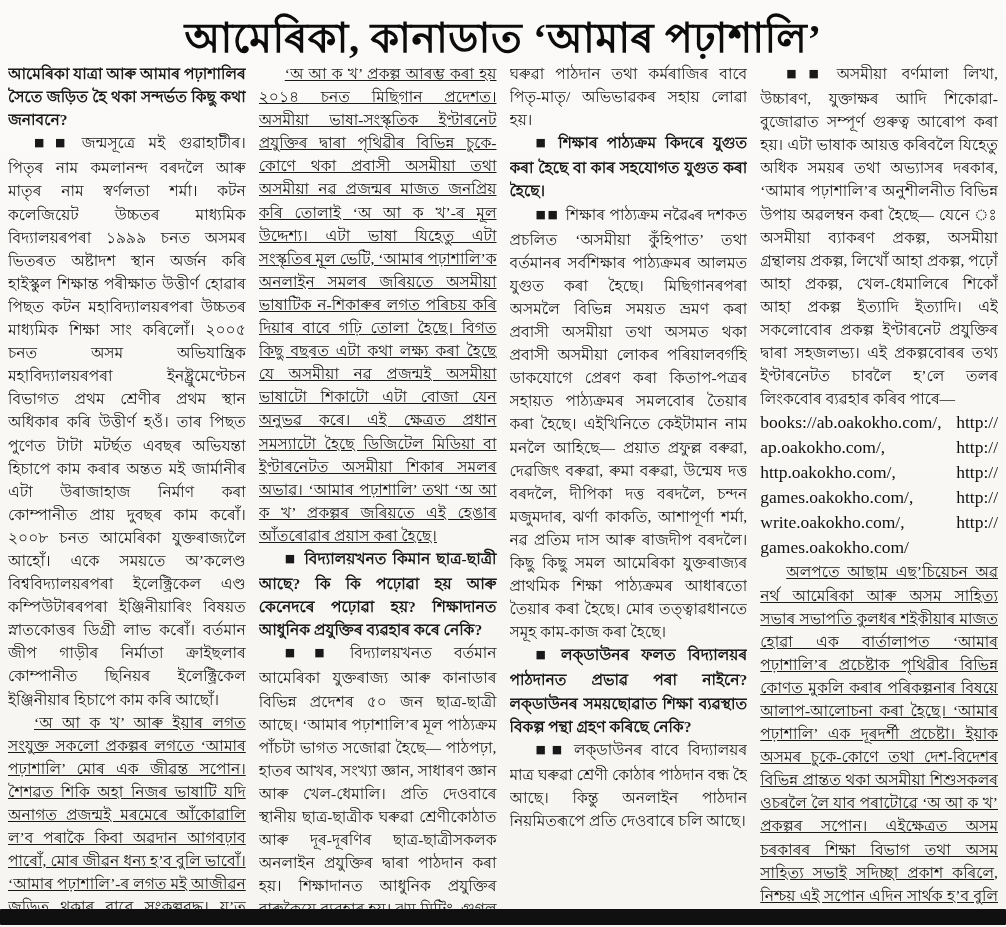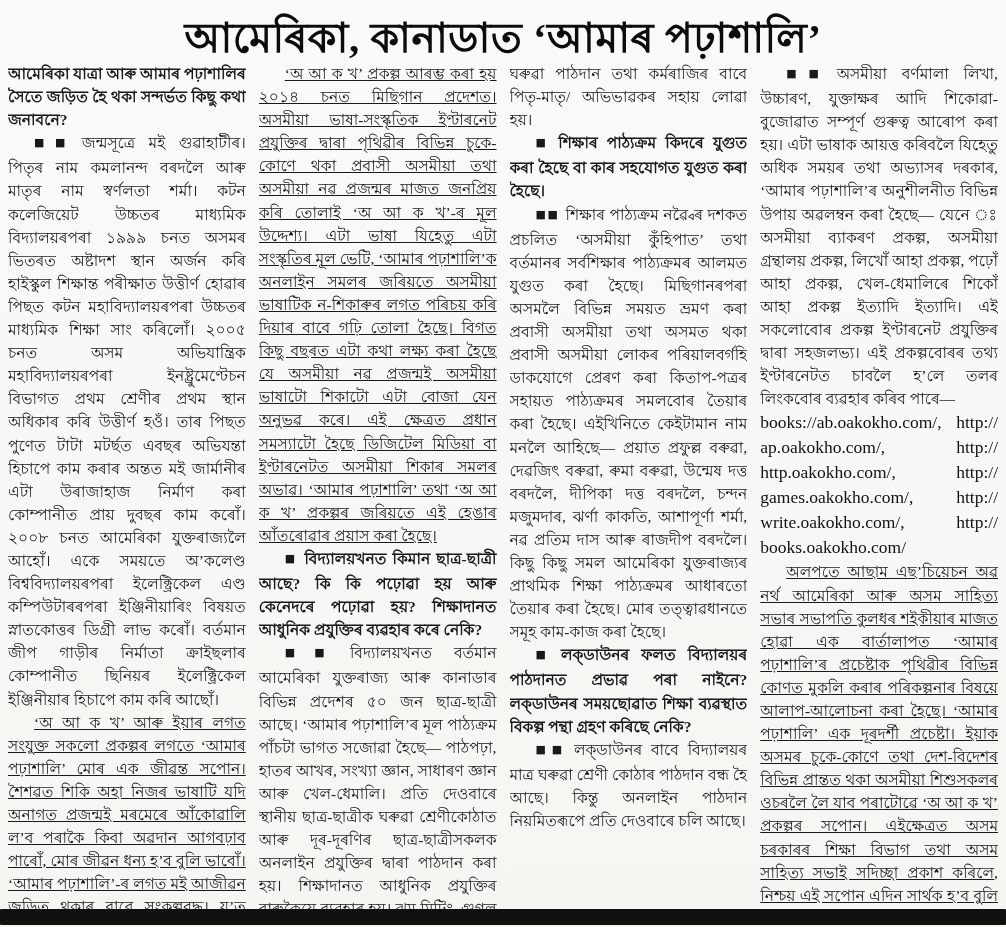--- a/index.html
+++ b/index.html
@@ -119,21 +119,21 @@
           </div>
         <div class="link-line">
             <span class="l">games.oakokho.com/,</span>
             <span class="r">http://</span>
           </div>
         <div class="link-line">
             <span class="l">write.oakokho.com/,</span>
             <span class="r">http://</span>
           </div>
         <div class="link-line">
-            <span class="l">books.oakokho.com/</span>
+            <span class="l">games.oakokho.com/</span>
             <span class="r"></span>
           </div>
       </div>
       <p class="para"><span>অলপতে আছাম এছ’চিয়েচন অৱ নৰ্থ আমেৰিকা আৰু অসম সাহিত্য সভাৰ সভাপতি কুলধৰ শইকীয়াৰ মাজত হোৱা এক বাৰ্তালাপত ‘আমাৰ পঢ়াশালি’ৰ প্ৰচেষ্টাক পৃথিৱীৰ বিভিন্ন কোণত মুকলি কৰাৰ পৰিকল্পনাৰ বিষয়ে আলাপ-আলোচনা কৰা হৈছে। ‘আমাৰ পঢ়াশালি’ এক দূৰদৰ্শী প্ৰচেষ্টা। ইয়াক অসমৰ চুকে-কোণে তথা দেশ-বিদেশৰ বিভিন্ন প্ৰান্তত থকা অসমীয়া শিশুসকলৰ ওচৰলৈ লৈ যাব পৰাটোৱে ‘অ আ ক খ’ প্ৰকল্পৰ সপোন। এইক্ষেত্ৰত অসম চৰকাৰৰ শিক্ষা বিভাগ তথা অসম সাহিত্য সভাই সদিচ্ছা প্ৰকাশ কৰিলে, নিশ্চয় এই সপোন এদিন সাৰ্থক হ’ব বুলি মই অনুভৱ কৰোঁ।</span></p>
     </div>
 
   </div>
 
   <div class="bottom-bar"></div>
 

